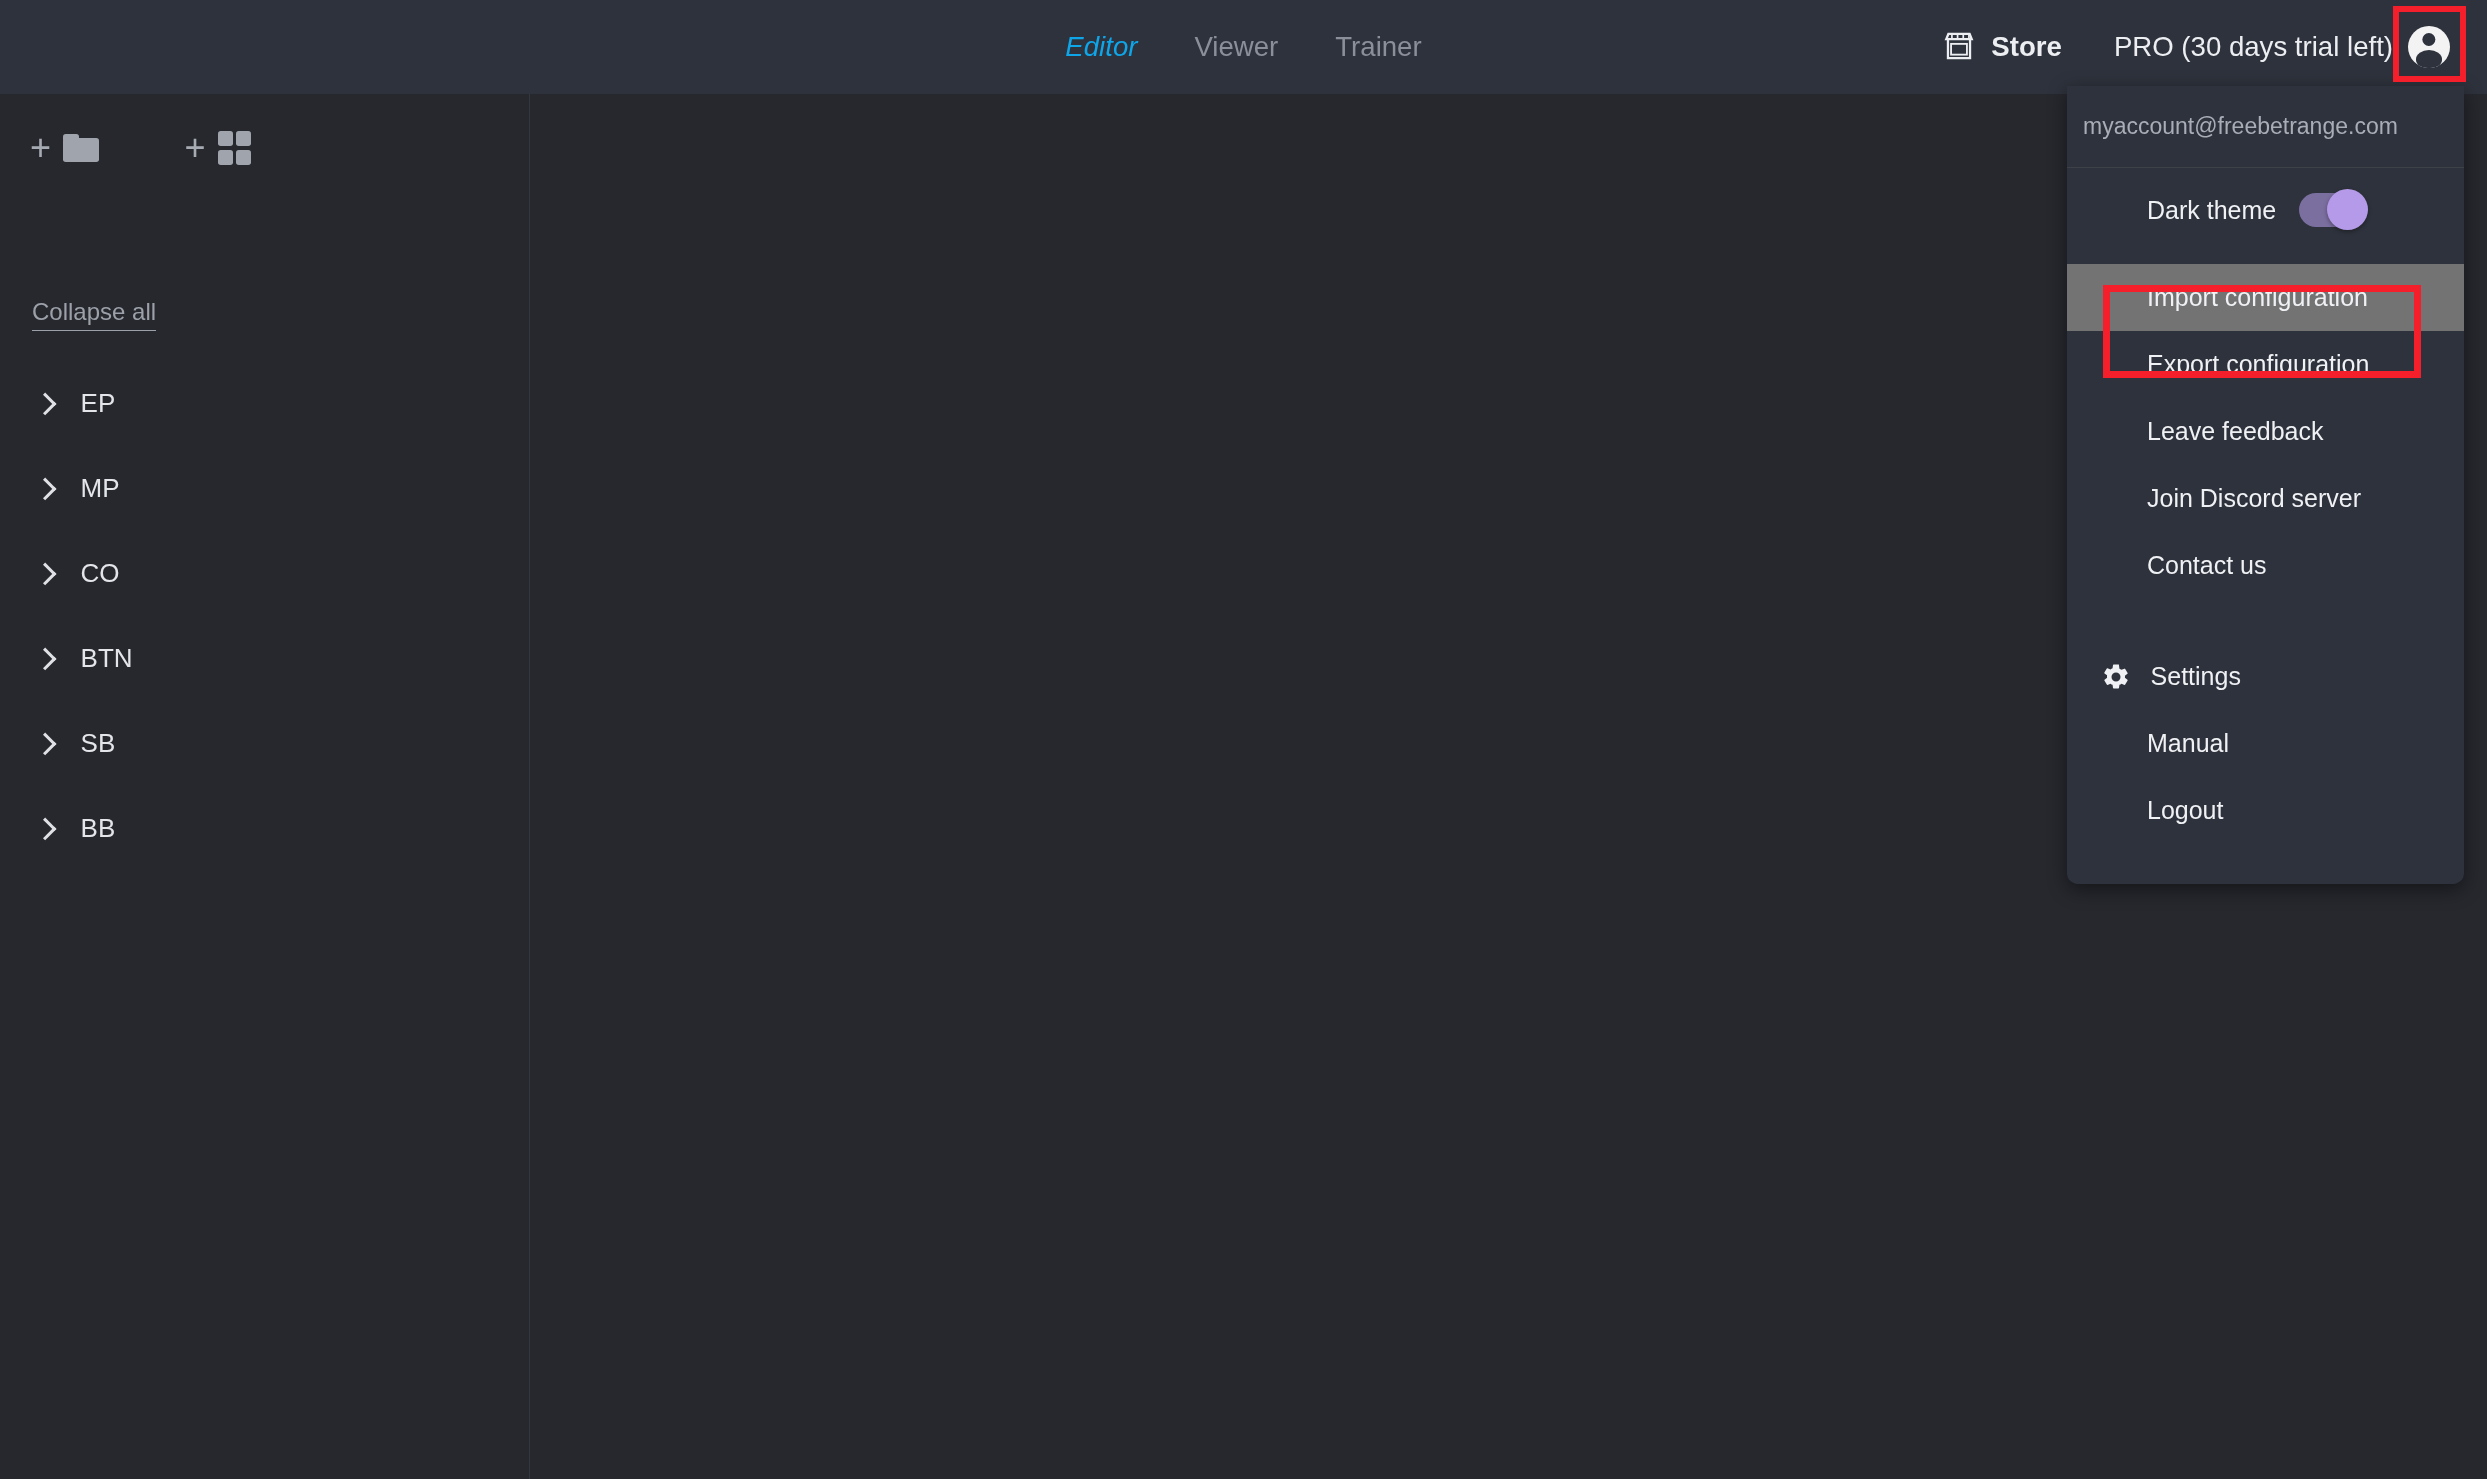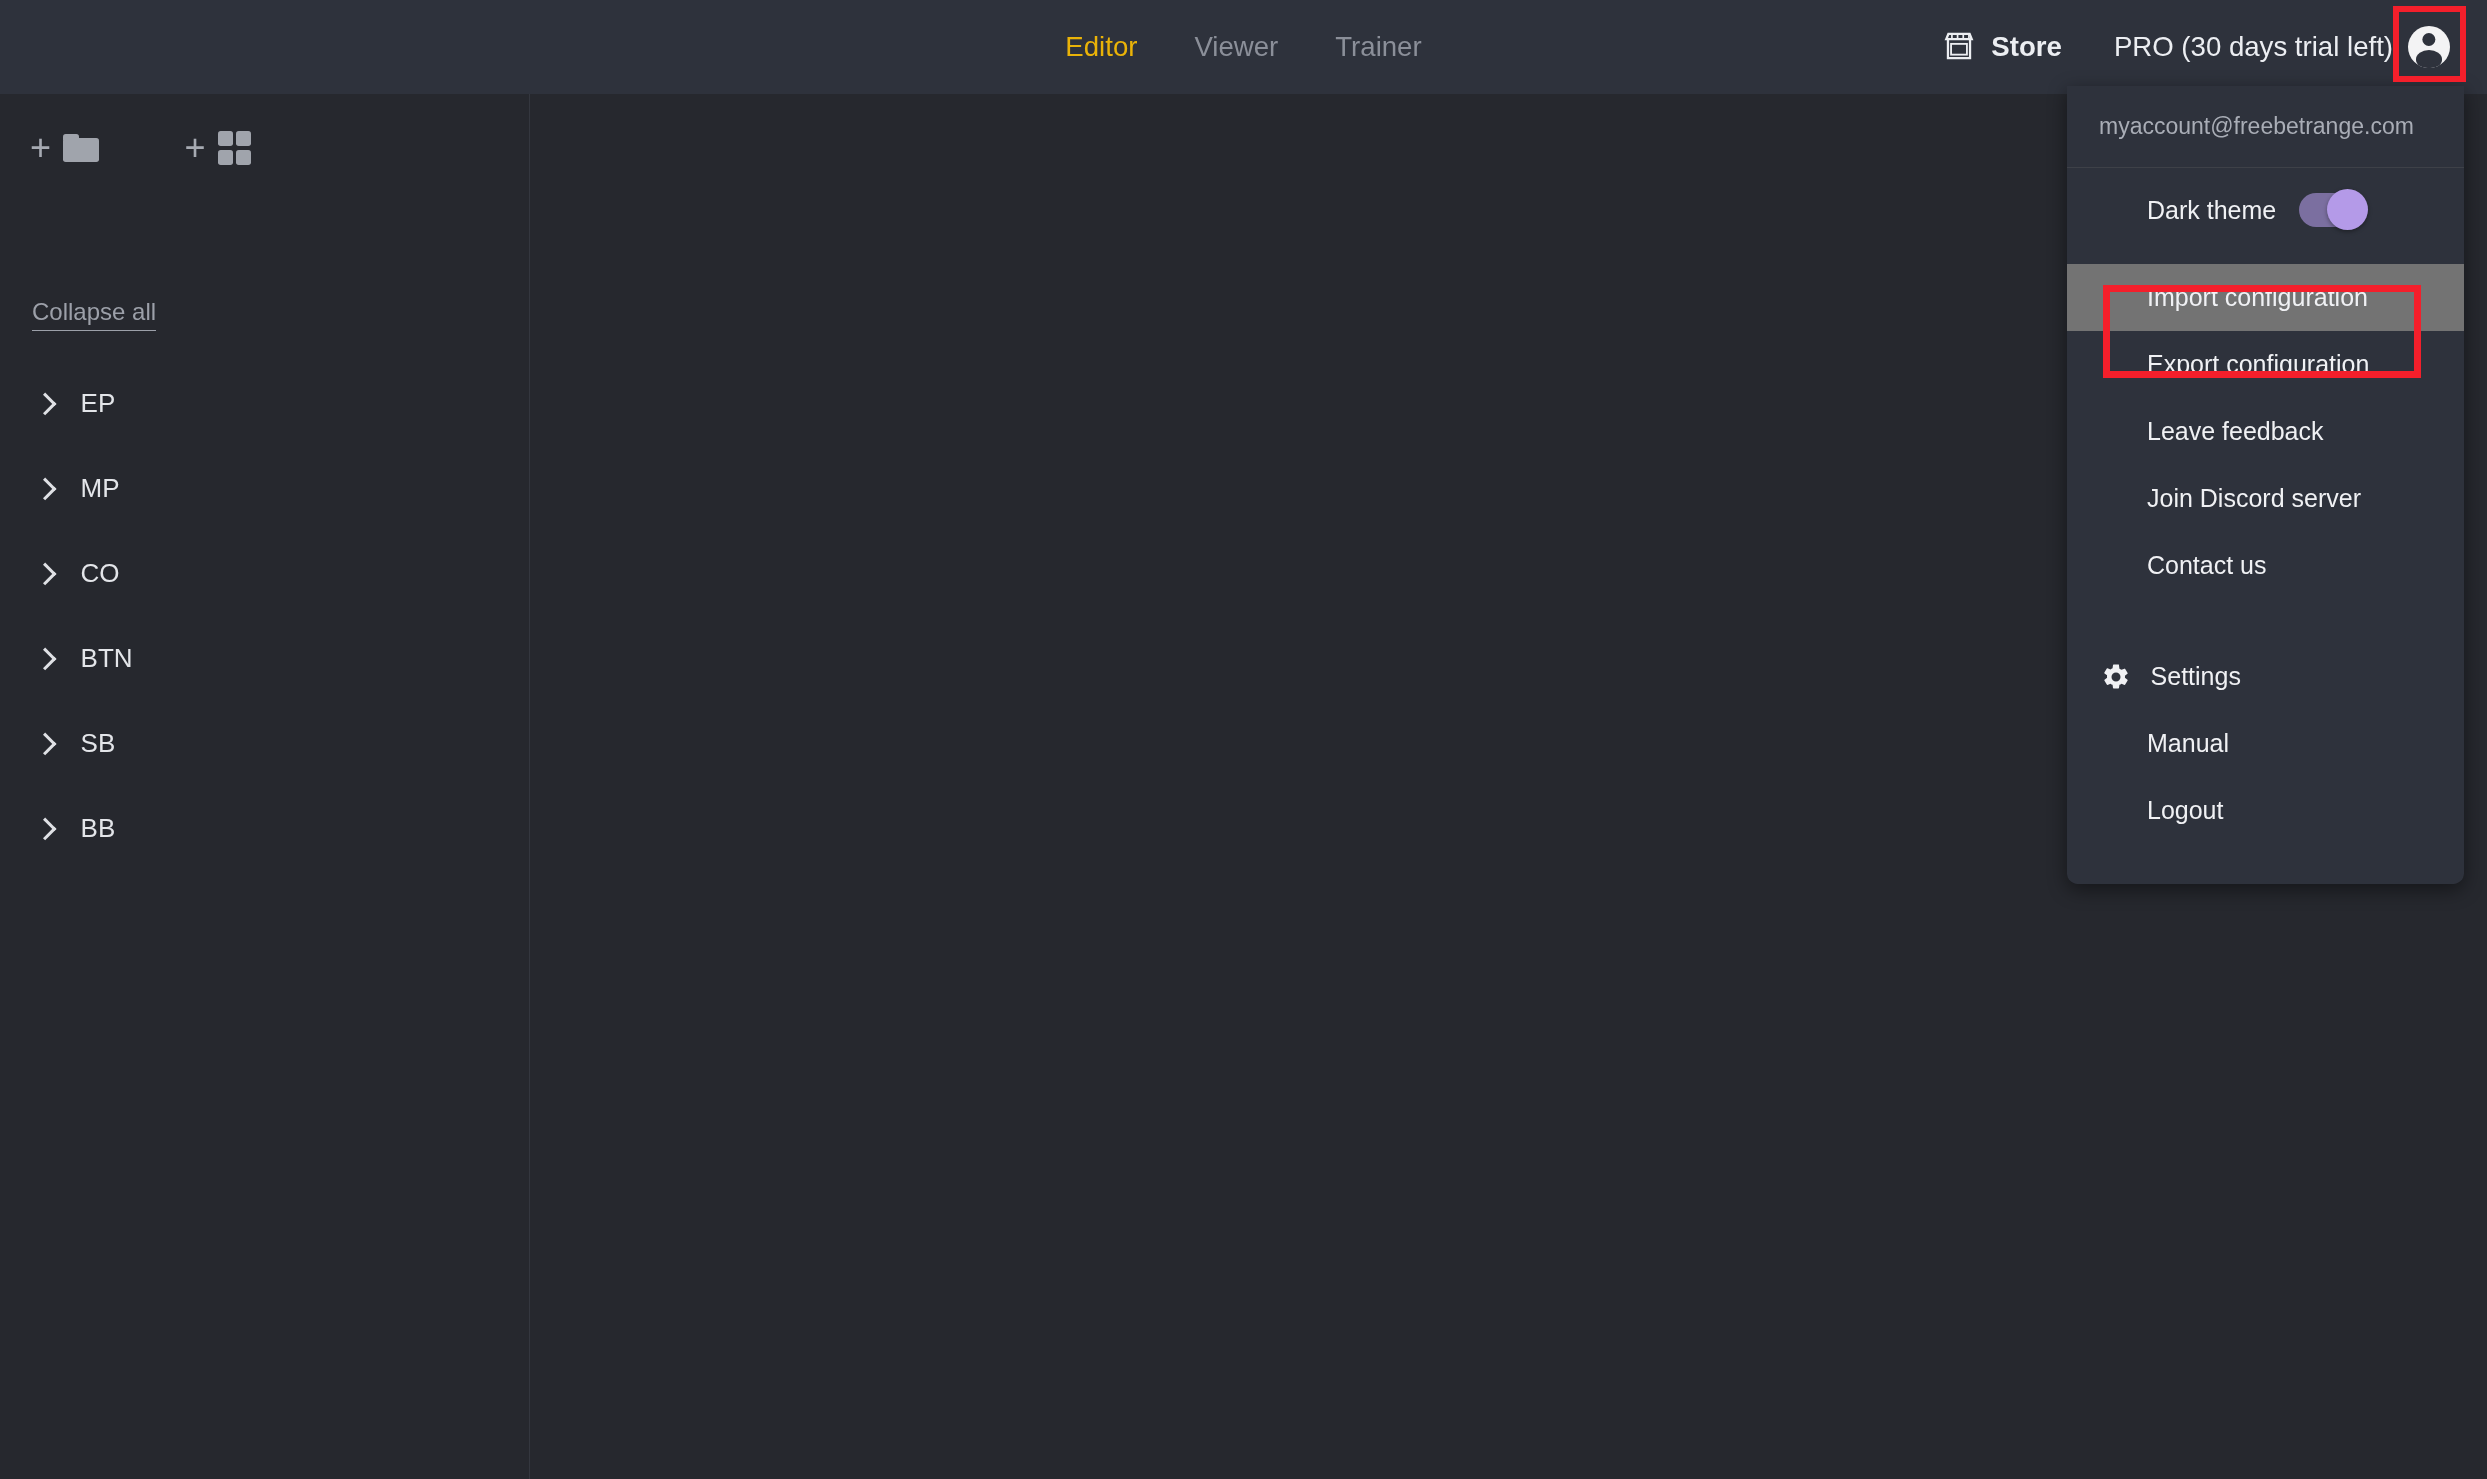--- a/index.html
+++ b/index.html
@@ -24,21 +24,21 @@
   }
   .logo-mark .sq2{
     position:absolute; left:14.2px; top:12.4px; width:30px; height:30px;
     background:#8b7fd6; border-radius:7.1px;
   }
   .brand-name{ color:#eceef2; font-size:29px; letter-spacing:0.2px; }
 
   .nav-tabs{ position:absolute; left:50%; top:0; transform:translateX(-50%);
              height:94px; display:flex; align-items:center; gap:57px; }
   .tab{ font-size:27.6px; color:#8b8f99; cursor:pointer; }
-  .tab.active{ color:#eab308; }
+  .tab.active{ color:#0ea5e9;font-style:italic; }
 
   .header-right{ position:absolute; right:23px; top:0; height:94px;
                  display:flex; align-items:center; gap:0; }
   .store-btn{ display:flex; align-items:center; gap:14.2px; margin-right:52px; cursor:pointer; }
   .store-label{ color:#eceef2; font-size:27.6px;font-weight:bold; }
   .pro-label{ color:#eceef2; font-size:27.6px; cursor:pointer; }
 
   .avatar-wrap{ position:relative; width:71px; height:76px; display:flex;
                 align-items:center; justify-content:center; cursor:pointer; }
   .avatar-circle{ width:42px; height:42px; border-radius:50%; background:#f3f3f4;
@@ -92,21 +92,21 @@
   
   .main{ position:absolute; left:532px; top:94px; right:0; bottom:0; background:#26282e; }
 
   
   .menu{
     position:absolute; left:2067px; top:86px; width:397px; height:798px;
     background:#2e323c; border-radius:0 0 10.7px 10.7px;
     box-shadow:0 5.3px 19.6px rgba(0,0,0,.45);
     z-index:30;
   }
-  .menu-email{ height:82px; display:flex; align-items:center; padding-left:32px;
+  .menu-email{ height:82px; display:flex; align-items:center; padding-left:16px;
     color:#a9adb6; font-size:23px; border-bottom:0.9px solid #3e4148; }
   .menu-theme{ height:84px; display:flex; align-items:center; padding-left:80px; gap:23px; }
   .menu-theme .lbl{ color:#f0f1f4; font-size:25px; }
   .toggle{ width:64px; height:34px; border-radius:17px; background:#7b6fa0;
            position:relative; cursor:pointer; }
   .toggle .knob{ position:absolute; right:-4.4px; top:-3.6px; width:41px; height:41px;
            border-radius:50%; background:#b49ae8; box-shadow:0 1.8px 4.4px rgba(0,0,0,.35); }
   .menu-item{ height:67px; display:flex; align-items:center; padding-left:80px;
               color:#f0f1f4; font-size:25px; cursor:pointer; }
   .menu-item.hover{ background:#737373; }

